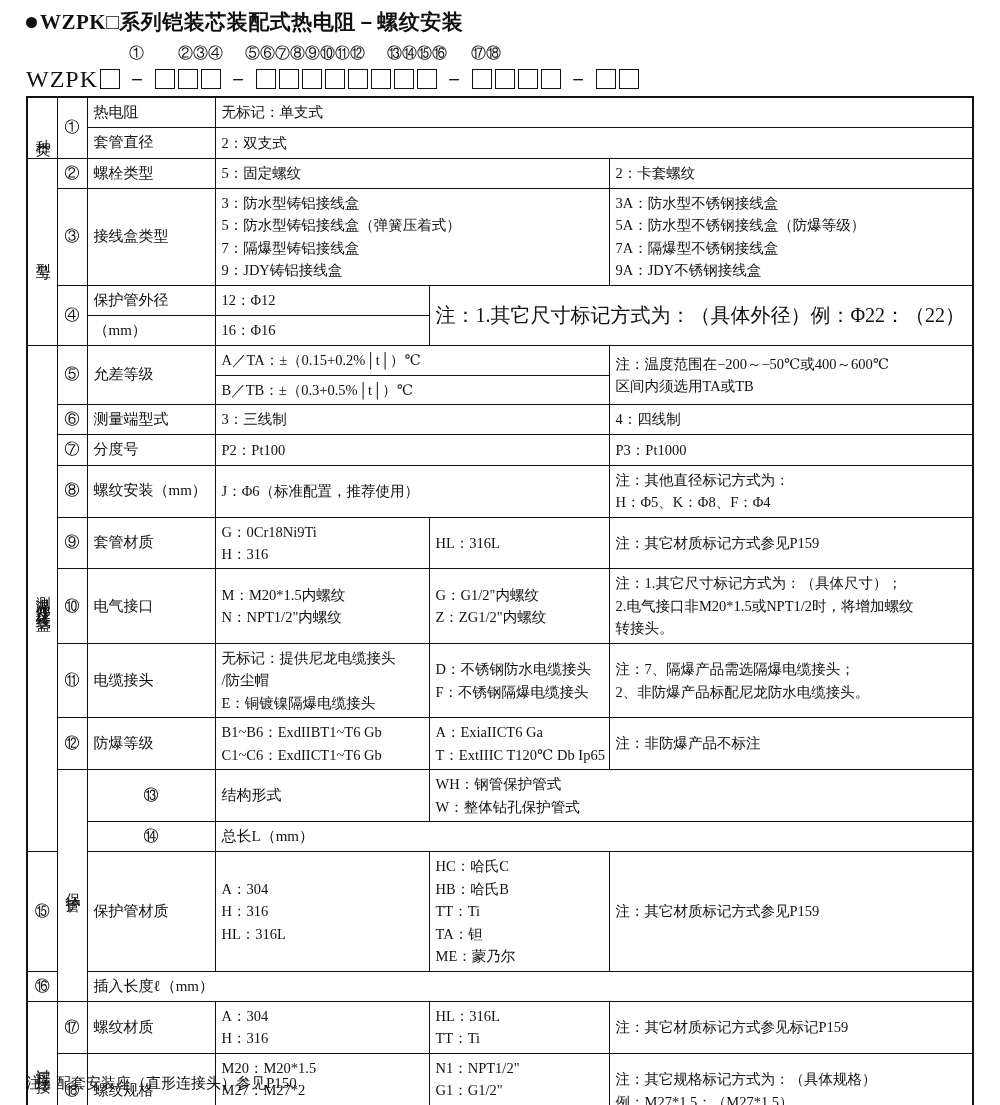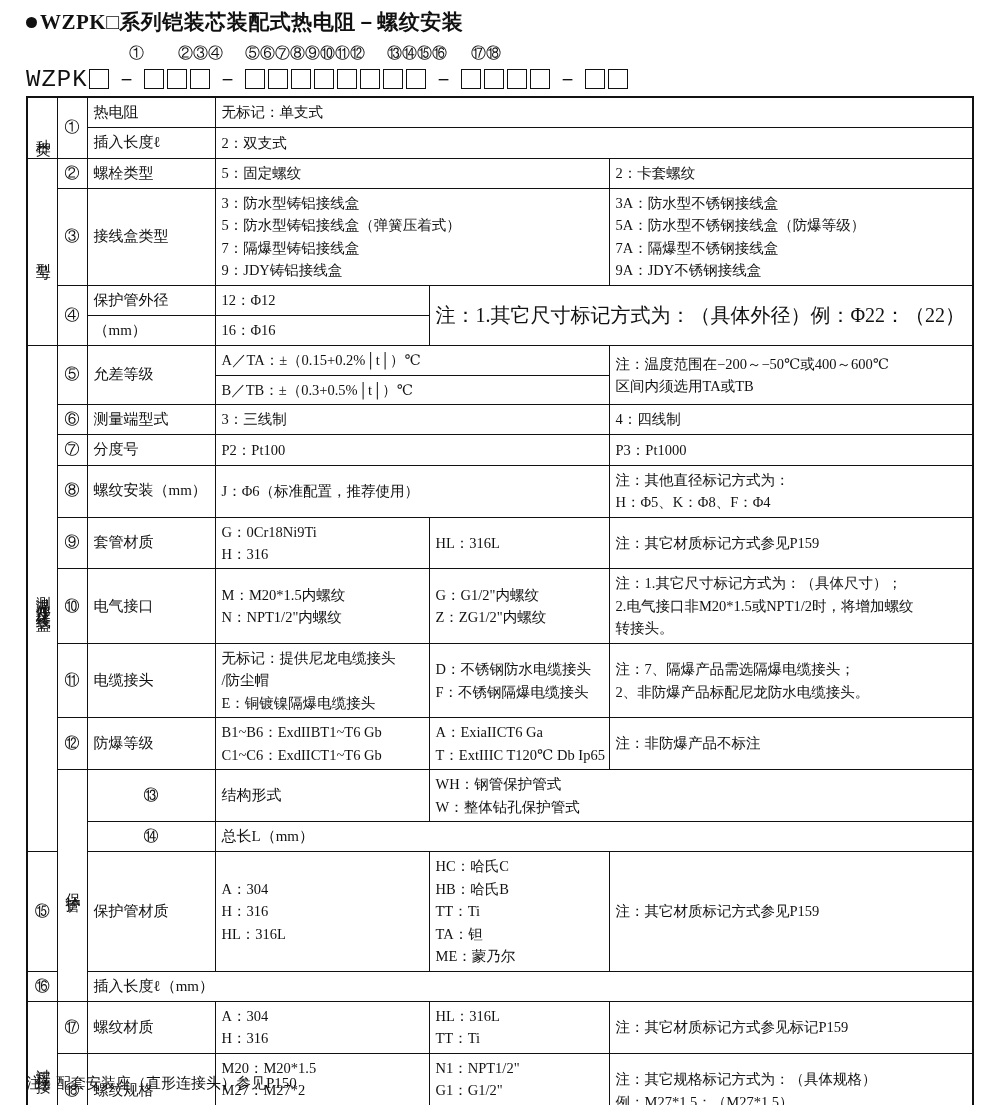--- a/index.html
+++ b/index.html
@@ -66,21 +66,21 @@
   }
   .legend-code {
     position: absolute;
     left: 0;
     top: 22px;
     display: flex;
     align-items: center;
     font-size: 24px;
     white-space: nowrap;
   }
-  .prefix { font-family: Liberation Mono, monospace; letter-spacing: 1px; }
+  .prefix { font-family: Liberation Serif, serif; letter-spacing: 1px; }
   .sq {
     display: inline-block;
     width: 20px;
     height: 20px;
     border: 1.6px solid #111;
     box-sizing: border-box;
     margin: 0 1.5px;
     vertical-align: middle;
   }
   .dash {
@@ -232,21 +232,21 @@
 
       <tr>
         <td class="cat" rowspan="2">
           <span class="vert">种类</span>
         </td>
         <td class="num" rowspan="2">①</td>
         <td class="name">热电阻</td>
         <td colspan="3">无标记：单支式</td>
       </tr>
       <tr>
-        <td class="name">插入长度ℓ</td>
+        <td class="name">套管直径</td>
         <td colspan="3">2：双支式</td>
       </tr>
 
       <tr>
         <td class="cat grp-top" rowspan="4">
           <span class="vert">型号</span>
         </td>
         <td class="num grp-top">②</td>
         <td class="name grp-top">螺栓类型</td>
         <td class="grp-top" colspan="2">5：固定螺纹</td>

